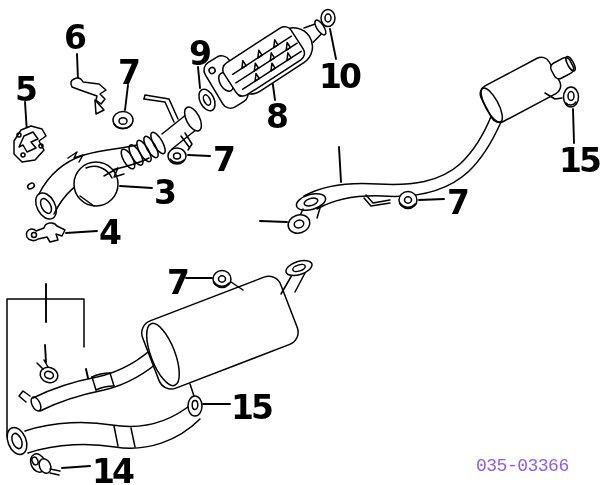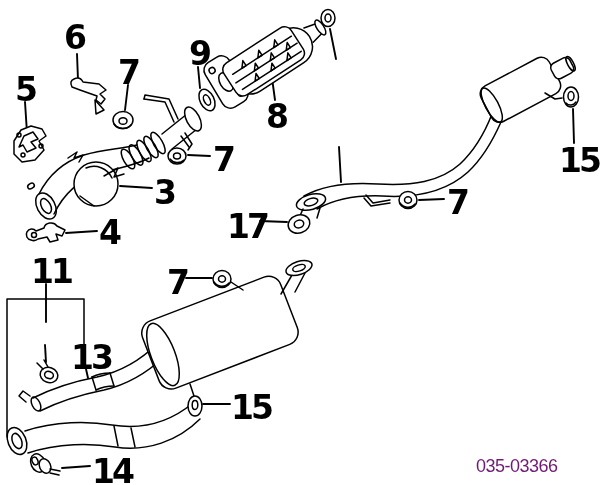--- a/index.html
+++ b/index.html
@@ -9,22 +9,22 @@
     font-family:"Liberation Sans", sans-serif; overflow:hidden;
   }
   .art { position:absolute; left:0; top:0; }
   .callout {
     position:absolute; color:#000;
     font-family:"DejaVu Sans","Liberation Sans",sans-serif;
     font-weight:700; font-size:33px; line-height:1; letter-spacing:-3px;
     white-space:nowrap; user-select:none;
   }
   .diagram-code {
-    position:absolute; left:476px; top:457px; color:#701a75;
-    font-family:Liberation Sans, sans-serif;
+    position:absolute; left:476px; top:457px; color:#8b5cf6;
+    font-family:Liberation Mono, monospace;
     font-size:18px; letter-spacing:-0.5px; line-height:1;
   }
 </style>
 </head>
 <body>
 
 <div class="stage">
 
   <svg class="art" width="600" height="485" viewBox="0 0 600 485">
     <g fill="none" stroke="#000" stroke-width="1.5" stroke-linecap="round" stroke-linejoin="round">
@@ -250,27 +250,25 @@
         <line x1="50" y1="473" x2="59" y2="475"></line>
       </g>
     </g>
   </svg>
 
   <div class="callout" style="left:15px;top:73px">5</div>
   <div class="callout" style="left:64px;top:21px">6</div>
   <div class="callout" style="left:118px;top:56px">7</div>
   <div class="callout" style="left:189px;top:37px">9</div>
   <div class="callout" style="left:266px;top:100px">8</div>
+  <div class="callout" style="left:319px;top:60px">10</div>
   <div class="callout" style="left:559px;top:144px">15</div>
   <div class="callout" style="left:154px;top:176px">3</div>
   <div class="callout" style="left:213px;top:143px">7</div>
-  <div class="callout" style="left:227px;top:210px">17</div>
   <div class="callout" style="left:447px;top:186px">7</div>
   <div class="callout" style="left:99px;top:216px">4</div>
-  <div class="callout" style="left:31px;top:255px">11</div>
-  <div class="callout" style="left:71px;top:341px">13</div>
   <div class="callout" style="left:167px;top:266px">7</div>
   <div class="callout" style="left:231px;top:391px">15</div>
   <div class="callout" style="left:92px;top:455px">14</div>
 
   <div class="diagram-code">035-03366</div>
 
 </div>
 
 </body></html>

